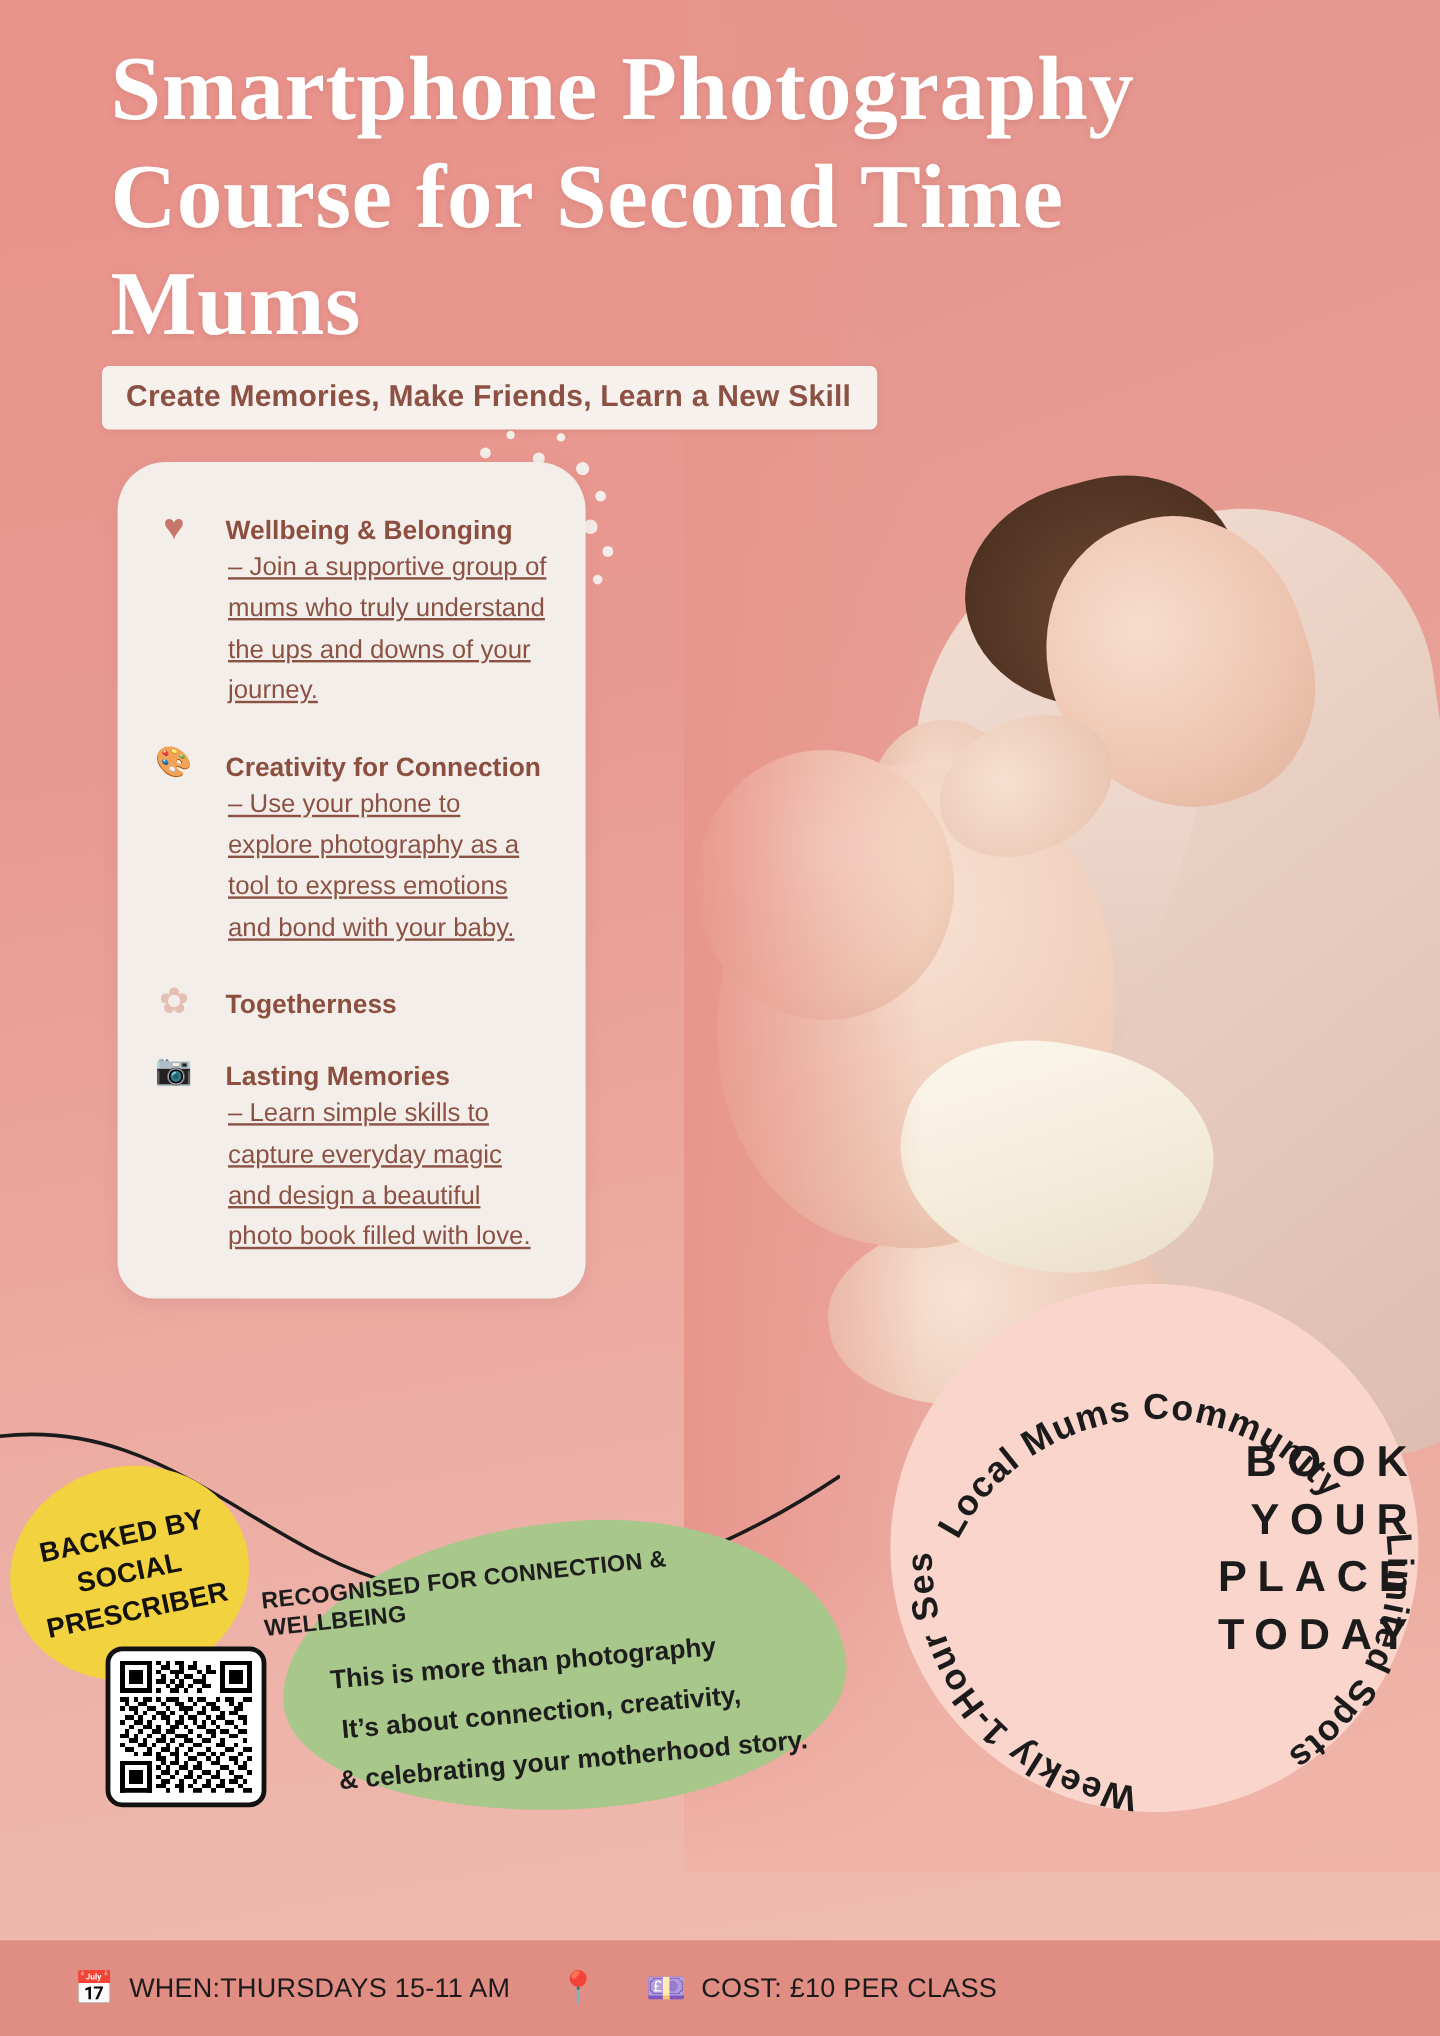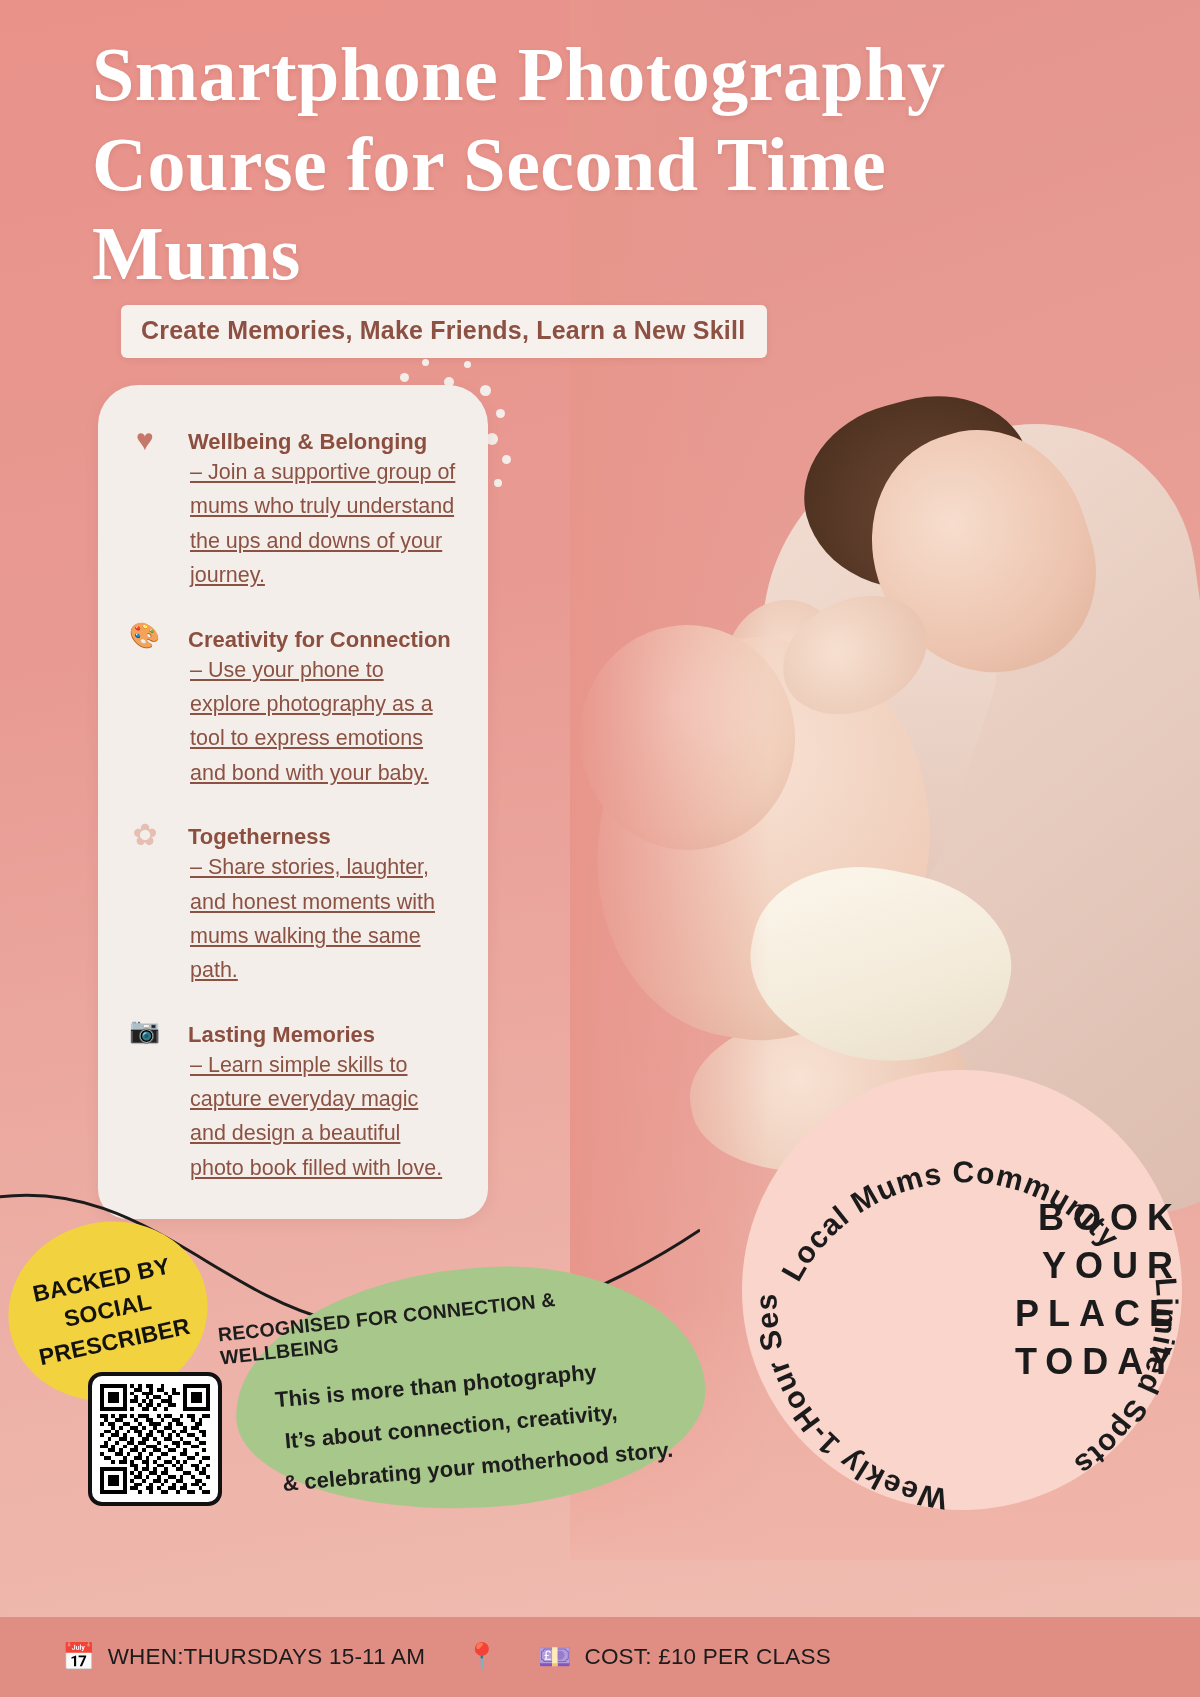--- a/index.html
+++ b/index.html
@@ -131,21 +131,20 @@
     position: absolute;
     left: 85px; top: 305px;
     background: #f7f1ee;
     border-radius: 6px;
     padding: 11px 22px 13px 20px;
     color: #8c5142;
     font-size: 25px;
     font-weight: bold;
     letter-spacing: 0.2px;
     box-shadow: 0 2px 6px rgba(140,70,60,0.12);
-    margin-left: 36px;
   }
 
   
   .card {
     position: absolute;
     left: 98px; top: 385px;
     width: 390px;
     background: #f4eeea;
     border-radius: 40px 40px 30px 30px;
     padding: 40px 28px 30px 30px;
@@ -356,21 +355,20 @@
       <span class="b-title">Creativity for Connection</span>
     </div>
     <div class="b-text">– Use your phone to explore photography as a tool to express emotions and bond with your baby.</div>
   </div>
 
   <div class="benefit">
     <div class="b-head">
       <span class="b-icon" style="color:#e6bfb3;font-size:30px;">✿</span>
       <span class="b-title">Togetherness</span>
     </div>
-    <div class="b-text">– Share stories, laughter, and honest moments with mums walking the same path.</div>
   </div>
 
   <div class="benefit">
     <div class="b-head">
       <span class="b-icon">📷</span>
       <span class="b-title">Lasting Memories</span>
     </div>
     <div class="b-text">– Learn simple skills to capture everyday magic and design a beautiful photo book filled with love.</div>
   </div>
 

